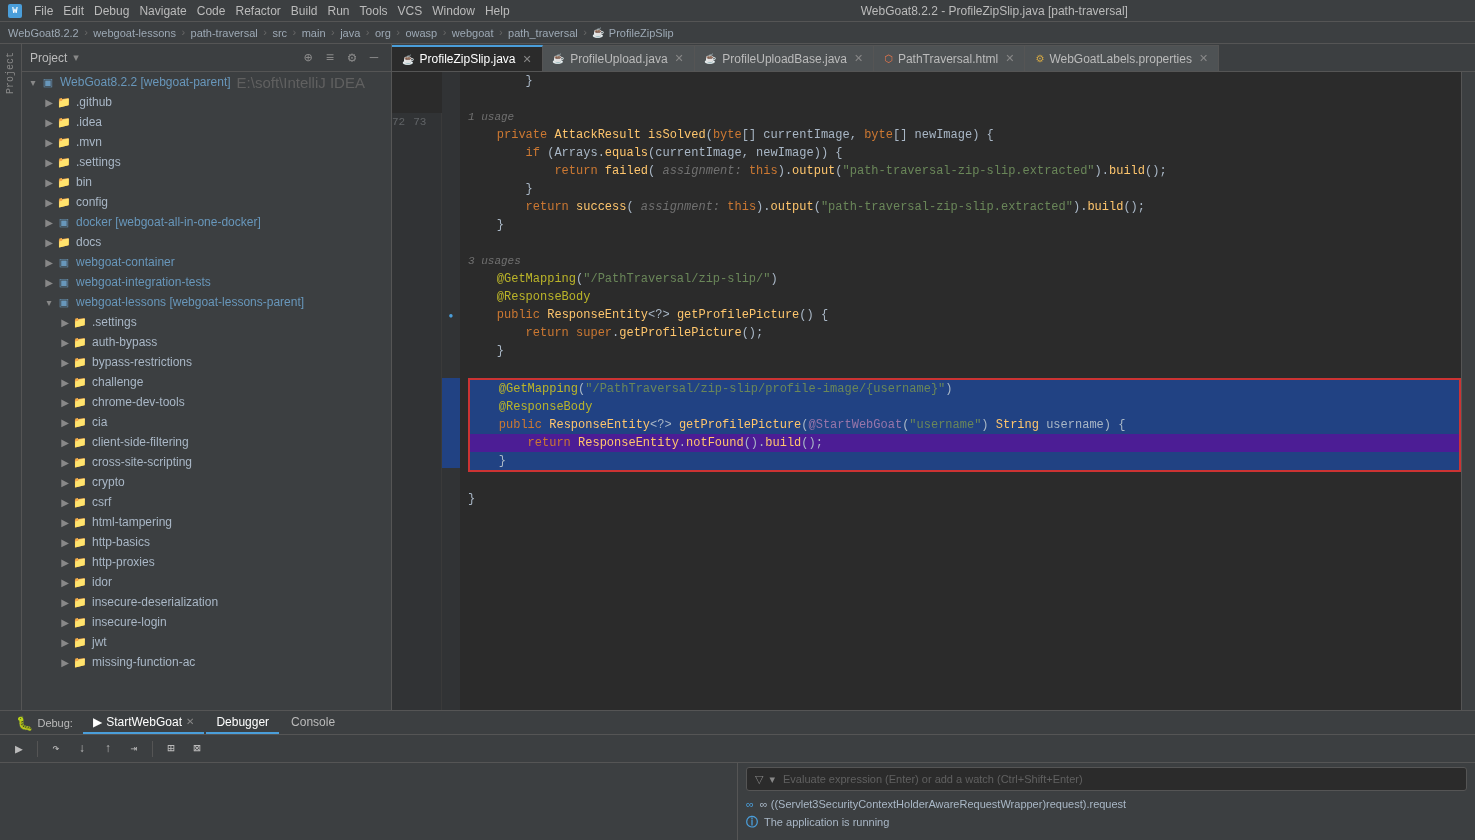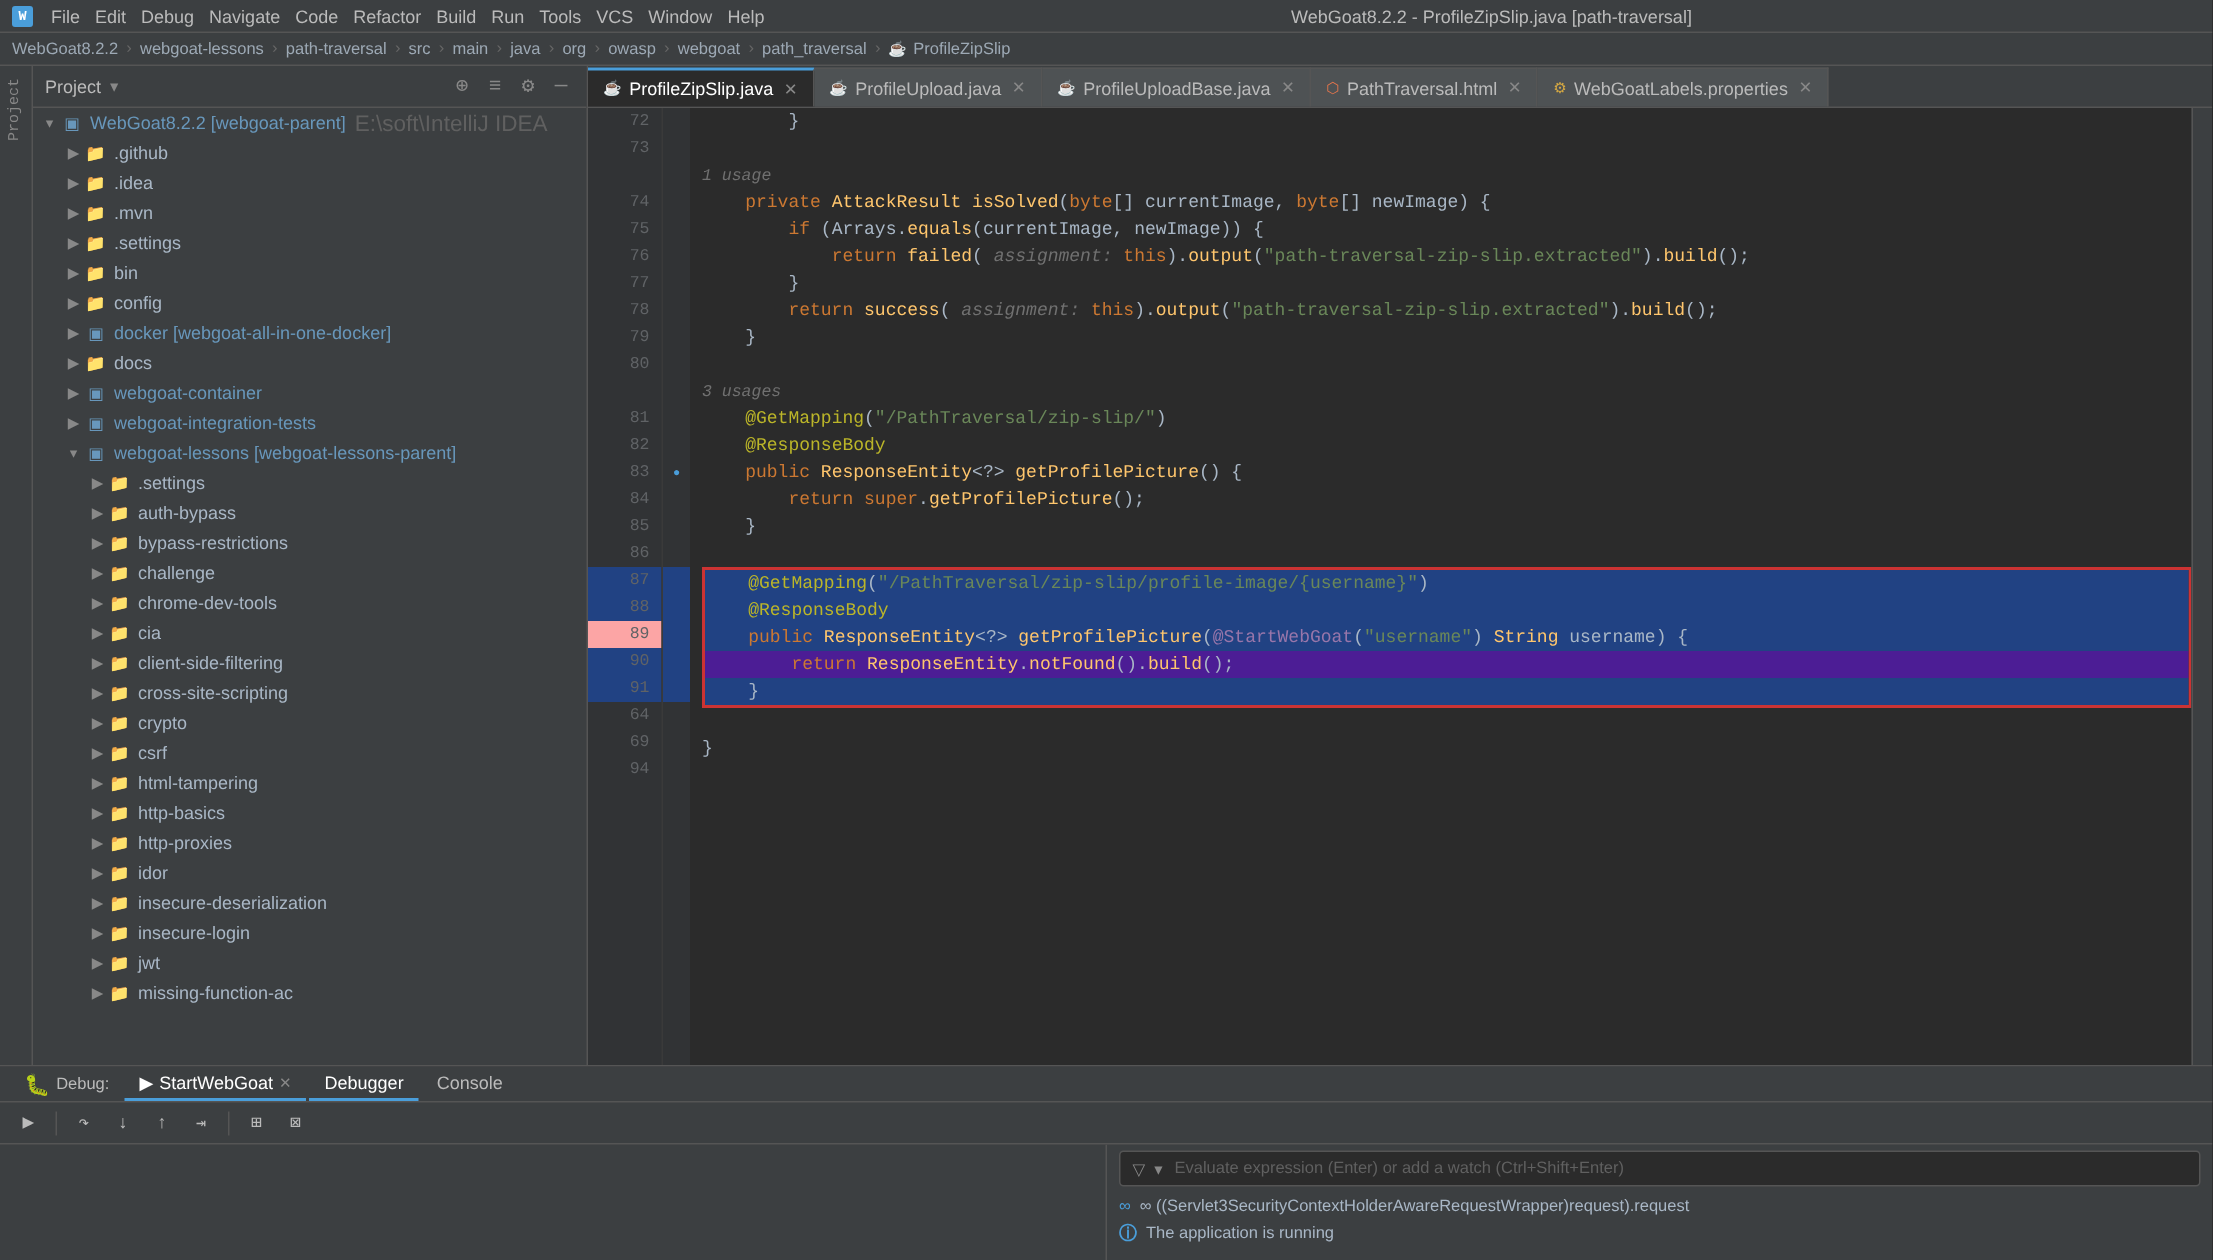--- a/index.html
+++ b/index.html
@@ -228,24 +228,25 @@
       display: flex;
       overflow: hidden;
       background: #2b2b2b;
     }
 
     .line-numbers {
       width: 50px;
       background: #313335;
       border-right: 1px solid #3a3a3a;
       display: flex;
-      flex-direction: column;
+      flex-direction: row;
       padding: 0;
       flex-shrink: 0;
       overflow: hidden;
+      margin-top: 41px;
     }
     .line-num {
       height: 18px;
       text-align: right;
       padding-right: 8px;
       color: #606366;
       font-size: 11px;
       line-height: 18px;
       font-family: 'Courier New', monospace;
       flex-shrink: 0;

